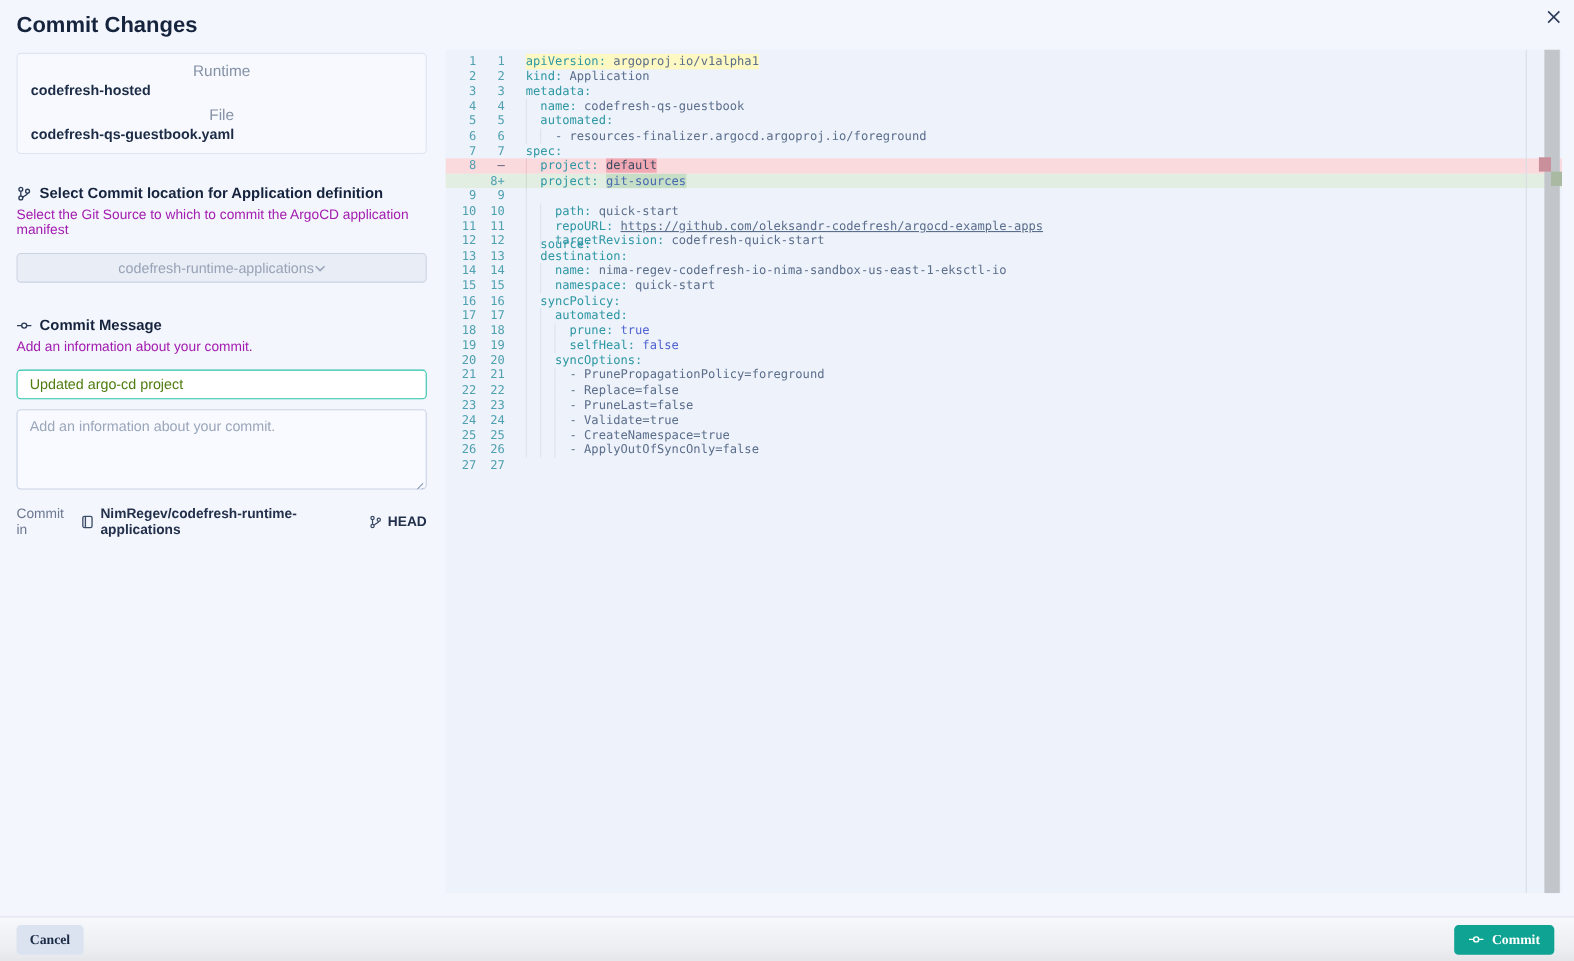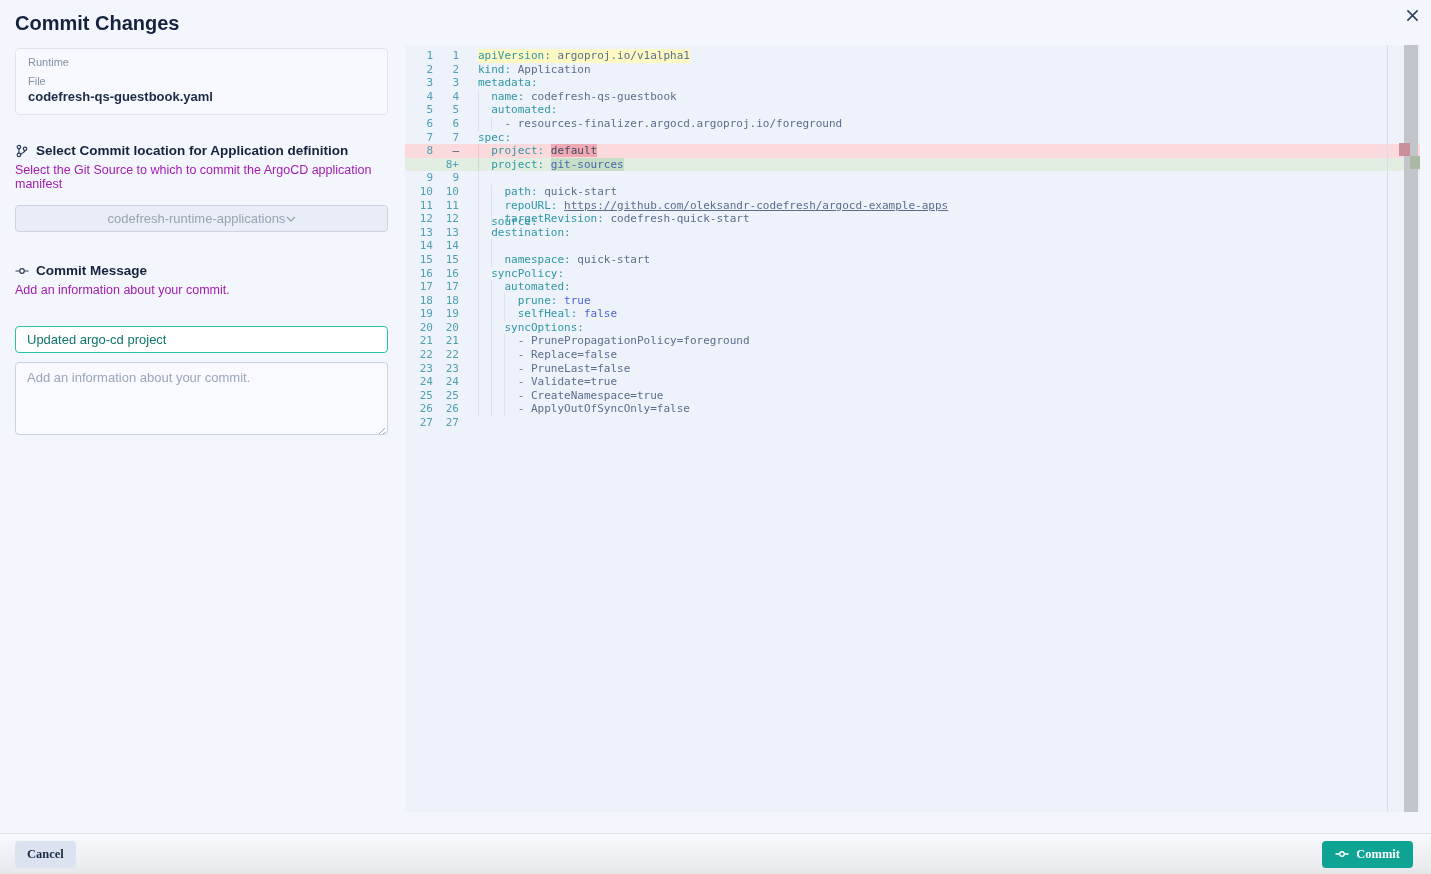--- a/index.html
+++ b/index.html
@@ -12,37 +12,37 @@
     color:#17263f;
   }
   
   .title { position:absolute; left:15px; top:12px; font-size:20px; font-weight:bold; color:#15233d; }
   .close-btn { position:absolute; right:8px; top:6px; width:22px; height:22px; background:none; border:none; cursor:pointer; color:#2b3c58; }
   .close-btn svg { width:13px; height:13px; }
 
   
   .left-panel { position:absolute; left:15px; top:48px; width:373px; }
   .info-card { border:1px solid #dfe4f0; border-radius:4px; padding:7px 12px 10px 12px; background:#f7f9fe; }
-  .lbl { font-size:11px; color:#8592a6; margin-top:7px; }
+  .lbl { font-size:14px; color:#8592a6; margin-top:7px;text-align:center; }
   .lbl:first-child { margin-top:0; }
   .val { font-size:13px; color:#1c2b45; font-weight:600; margin-top:2px; }
 
   .section-heading { display:flex; align-items:center; gap:7px; font-size:13.5px; font-weight:bold; color:#15233d; }
   .section-heading svg { width:14px; height:14px; stroke:#2b3c58; }
   .section-desc { font-size:12.5px; color:#a21caf; margin-top:5px; }
 
   .loc-section { margin-top:28px; }
   .dropdown { margin-top:14px; height:27px; background:#e9edf6; border:1px solid #ccd4e4; border-radius:4px;
     display:flex; align-items:center; justify-content:center; padding:0 10px 0 12px; cursor:default; }
   .dropdown .dd-value { font-size:13px; color:#98a3b6; }
   .dropdown svg { width:12px; height:12px; stroke:#9aa5b8; }
 
   .msg-section { margin-top:31px; }
-  .summary-input { margin-top:29px; width:100%; height:27px; border:1.5px solid var(--focus-teal); border-radius:4px;
-    background:#ffffff; padding:0 11px; font-size:13px; color:#0f766e; font-family:"Liberation Sans",sans-serif; outline:none; }
+  .summary-input { margin-top:14px; width:100%; height:27px; border:1.5px solid var(--focus-teal); border-radius:4px;
+    background:#ffffff; padding:0 11px; font-size:13px; color:#4d7c0f; font-family:"Liberation Sans",sans-serif; outline:none; }
   .desc-wrap { position:relative; margin-top:9px; }
   .desc-textarea { width:100%; height:73px; border:1px solid #c9d3e4; border-radius:4px; background:#f8faff;
     padding:7px 11px; font-size:13px; color:#1c2b45; font-family:"Liberation Sans",sans-serif; resize:none; outline:none; }
   .desc-textarea::placeholder { color:#9aa6ba; }
   .grip { position:absolute; right:3px; bottom:5px; width:9px; height:9px; pointer-events:none;
     background:repeating-linear-gradient(135deg, transparent, transparent 2px, #9fb0c4 2px, #9fb0c4 3px);
     clip-path:polygon(100% 0, 100% 100%, 0 100%); }
 
   .commit-in { margin-top:10px; display:flex; align-items:center; gap:5px; font-size:12.5px; color:#6b7890; }
   .commit-in svg { width:13px; height:13px; stroke:#3c4c66; flex:none; }
@@ -96,20 +96,21 @@
   <button class="close-btn">
     <svg viewBox="0 0 14 14" fill="none" stroke="currentColor" stroke-width="1.6">
       <path d="M1.5 1.5 L12.5 12.5 M12.5 1.5 L1.5 12.5"></path>
     </svg>
   </button>
 
   <div class="left-panel">
 
     <div class="info-card">
       <div class="lbl">Runtime</div>
+      <div class="val">codefresh-hosted</div>
       <div class="lbl">File</div>
       <div class="val">codefresh-qs-guestbook.yaml</div>
     </div>
 
     <div class="loc-section">
       <div class="section-heading">
         <svg viewBox="0 0 16 16" fill="none" stroke-width="1.4">
           <circle cx="4.5" cy="3.5" r="2"></circle>
             <circle cx="4.5" cy="12.5" r="2"></circle>
             <circle cx="11.5" cy="5.5" r="2"></circle>
@@ -132,41 +133,56 @@
           <circle cx="8" cy="8" r="2.6"></circle>
             <path d="M0.5 8 H5.2 M10.8 8 H15.5"></path>
         </svg>
         <span>Commit Message</span>
       </div>
       <div class="section-desc">Add an information about your commit.</div>
       <input class="summary-input" type="text" value="Updated argo-cd project" style="">
       <div class="desc-wrap">
         <textarea class="desc-textarea" placeholder="Add an information about your commit." style=""></textarea>
         <div class="grip"></div>
+      </div>
+      <div class="commit-in">
+        <span>Commit in</span>
+        <svg viewBox="0 0 14 14" fill="none" stroke-width="1.3">
+          <rect x="2.5" y="1.5" width="9" height="11" rx="1.5"></rect>
+            <path d="M5 1.5 V12.5"></path>
+        </svg>
+        <span class="strong">NimRegev/codefresh-runtime-applications</span>
+        <svg viewBox="0 0 16 16" fill="none" stroke-width="1.4">
+          <circle cx="4.5" cy="3.5" r="1.8"></circle>
+            <circle cx="4.5" cy="12.5" r="1.8"></circle>
+            <circle cx="11.5" cy="5.5" r="1.8"></circle>
+          <path d="M4.5 5.3 v5.4 M11.5 7.3 c0 2.8 -5 1.8 -5 4.6" fill="none"></path>
+        </svg>
+        <span class="strong">HEAD</span>
       </div>
     </div>
   </div>
 
   <div class="diff">
     <div class="diff-lines" id="diff-lines">
         <div class="dl"><span class="on">1</span><span class="mn">1</span><span class="code"><span class="txt curline" style="margin-left: 0ch;"><span class="tk-key">apiVersion:</span><span class="tk-val"> argoproj.io/v1alpha1</span></span></span></div>
         <div class="dl"><span class="on">2</span><span class="mn">2</span><span class="code"><span class="txt" style="margin-left: 0ch;"><span class="tk-key">kind:</span><span class="tk-val"> Application</span></span></span></div>
         <div class="dl"><span class="on">3</span><span class="mn">3</span><span class="code"><span class="txt" style="margin-left: 0ch;"><span class="tk-key">metadata:</span></span></span></div>
         <div class="dl"><span class="on">4</span><span class="mn">4</span><span class="code"><span class="guide" style="left: 0ch;"></span><span class="txt" style="margin-left: 2ch;"><span class="tk-key">name:</span><span class="tk-val"> codefresh-qs-guestbook</span></span></span></div>
         <div class="dl"><span class="on">5</span><span class="mn">5</span><span class="code"><span class="guide" style="left: 0ch;"></span><span class="txt" style="margin-left: 2ch;"><span class="tk-key">automated:</span></span></span></div>
         <div class="dl"><span class="on">6</span><span class="mn">6</span><span class="code"><span class="guide" style="left: 0ch;"></span><span class="guide" style="left: 2ch;"></span><span class="txt" style="margin-left: 4ch;"><span class="tk-val">- resources-finalizer.argocd.argoproj.io/foreground</span></span></span></div>
         <div class="dl"><span class="on">7</span><span class="mn">7</span><span class="code"><span class="txt" style="margin-left: 0ch;"><span class="tk-key">spec:</span></span></span></div>
         <div class="dl del"><span class="on">8</span><span class="mn">–</span><span class="code"><span class="guide" style="left: 0ch;"></span><span class="txt" style="margin-left: 2ch;"><span class="tk-key">project:</span><span class="tk-val"> </span><span class="tk-delhl">default</span></span></span></div>
         <div class="dl add"><span class="on"></span><span class="mn">8+</span><span class="code"><span class="guide" style="left: 0ch;"></span><span class="txt" style="margin-left: 2ch;"><span class="tk-key">project:</span><span class="tk-val"> </span><span class="tk-addhl">git-sources</span></span></span></div>
         <div class="dl"><span class="on">9</span><span class="mn">9</span><span class="code"><span class="guide" style="left: 0ch;"></span><span class="txt" style="margin-left: 2ch; margin-top: 44px;"><span class="tk-key">source:</span></span></span></div>
         <div class="dl"><span class="on">10</span><span class="mn">10</span><span class="code"><span class="guide" style="left: 0ch;"></span><span class="guide" style="left: 2ch;"></span><span class="txt" style="margin-left: 4ch;"><span class="tk-key">path:</span><span class="tk-val"> quick-start</span></span></span></div>
         <div class="dl"><span class="on">11</span><span class="mn">11</span><span class="code"><span class="guide" style="left: 0ch;"></span><span class="guide" style="left: 2ch;"></span><span class="txt" style="margin-left: 4ch;"><span class="tk-key">repoURL:</span><span class="tk-val"> </span><span class="tk-link">https://github.com/oleksandr-codefresh/argocd-example-apps</span></span></span></div>
         <div class="dl"><span class="on">12</span><span class="mn">12</span><span class="code"><span class="guide" style="left: 0ch;"></span><span class="guide" style="left: 2ch;"></span><span class="txt" style="margin-left: 4ch;"><span class="tk-key">targetRevision:</span><span class="tk-val"> codefresh-quick-start</span></span></span></div>
         <div class="dl"><span class="on">13</span><span class="mn">13</span><span class="code"><span class="guide" style="left: 0ch;"></span><span class="txt" style="margin-left: 2ch;"><span class="tk-key">destination:</span></span></span></div>
-        <div class="dl"><span class="on">14</span><span class="mn">14</span><span class="code"><span class="guide" style="left: 0ch;"></span><span class="guide" style="left: 2ch;"></span></span></div>
+        <div class="dl"><span class="on">14</span><span class="mn">14</span><span class="code"><span class="guide" style="left: 0ch;"></span><span class="guide" style="left: 2ch;"></span><span class="txt" style="margin-left: 4ch;"><span class="tk-key">name:</span><span class="tk-val"> nima-regev-codefresh-io-nima-sandbox-us-east-1-eksctl-io</span></span></span></div>
         <div class="dl"><span class="on">15</span><span class="mn">15</span><span class="code"><span class="guide" style="left: 0ch;"></span><span class="guide" style="left: 2ch;"></span><span class="txt" style="margin-left: 4ch;"><span class="tk-key">namespace:</span><span class="tk-val"> quick-start</span></span></span></div>
         <div class="dl"><span class="on">16</span><span class="mn">16</span><span class="code"><span class="guide" style="left: 0ch;"></span><span class="txt" style="margin-left: 2ch;"><span class="tk-key">syncPolicy:</span></span></span></div>
         <div class="dl"><span class="on">17</span><span class="mn">17</span><span class="code"><span class="guide" style="left: 0ch;"></span><span class="guide" style="left: 2ch;"></span><span class="txt" style="margin-left: 4ch;"><span class="tk-key">automated:</span></span></span></div>
         <div class="dl"><span class="on">18</span><span class="mn">18</span><span class="code"><span class="guide" style="left: 0ch;"></span><span class="guide" style="left: 2ch;"></span><span class="guide" style="left: 4ch;"></span><span class="txt" style="margin-left: 6ch;"><span class="tk-key">prune:</span><span class="tk-bool"> true</span></span></span></div>
         <div class="dl"><span class="on">19</span><span class="mn">19</span><span class="code"><span class="guide" style="left: 0ch;"></span><span class="guide" style="left: 2ch;"></span><span class="guide" style="left: 4ch;"></span><span class="txt" style="margin-left: 6ch;"><span class="tk-key">selfHeal:</span><span class="tk-bool"> false</span></span></span></div>
         <div class="dl"><span class="on">20</span><span class="mn">20</span><span class="code"><span class="guide" style="left: 0ch;"></span><span class="guide" style="left: 2ch;"></span><span class="txt" style="margin-left: 4ch;"><span class="tk-key">syncOptions:</span></span></span></div>
         <div class="dl"><span class="on">21</span><span class="mn">21</span><span class="code"><span class="guide" style="left: 0ch;"></span><span class="guide" style="left: 2ch;"></span><span class="guide" style="left: 4ch;"></span><span class="txt" style="margin-left: 6ch;"><span class="tk-val">- PrunePropagationPolicy=foreground</span></span></span></div>
         <div class="dl"><span class="on">22</span><span class="mn">22</span><span class="code"><span class="guide" style="left: 0ch;"></span><span class="guide" style="left: 2ch;"></span><span class="guide" style="left: 4ch;"></span><span class="txt" style="margin-left: 6ch;"><span class="tk-val">- Replace=false</span></span></span></div>
         <div class="dl"><span class="on">23</span><span class="mn">23</span><span class="code"><span class="guide" style="left: 0ch;"></span><span class="guide" style="left: 2ch;"></span><span class="guide" style="left: 4ch;"></span><span class="txt" style="margin-left: 6ch;"><span class="tk-val">- PruneLast=false</span></span></span></div>
         <div class="dl"><span class="on">24</span><span class="mn">24</span><span class="code"><span class="guide" style="left: 0ch;"></span><span class="guide" style="left: 2ch;"></span><span class="guide" style="left: 4ch;"></span><span class="txt" style="margin-left: 6ch;"><span class="tk-val">- Validate=true</span></span></span></div>

